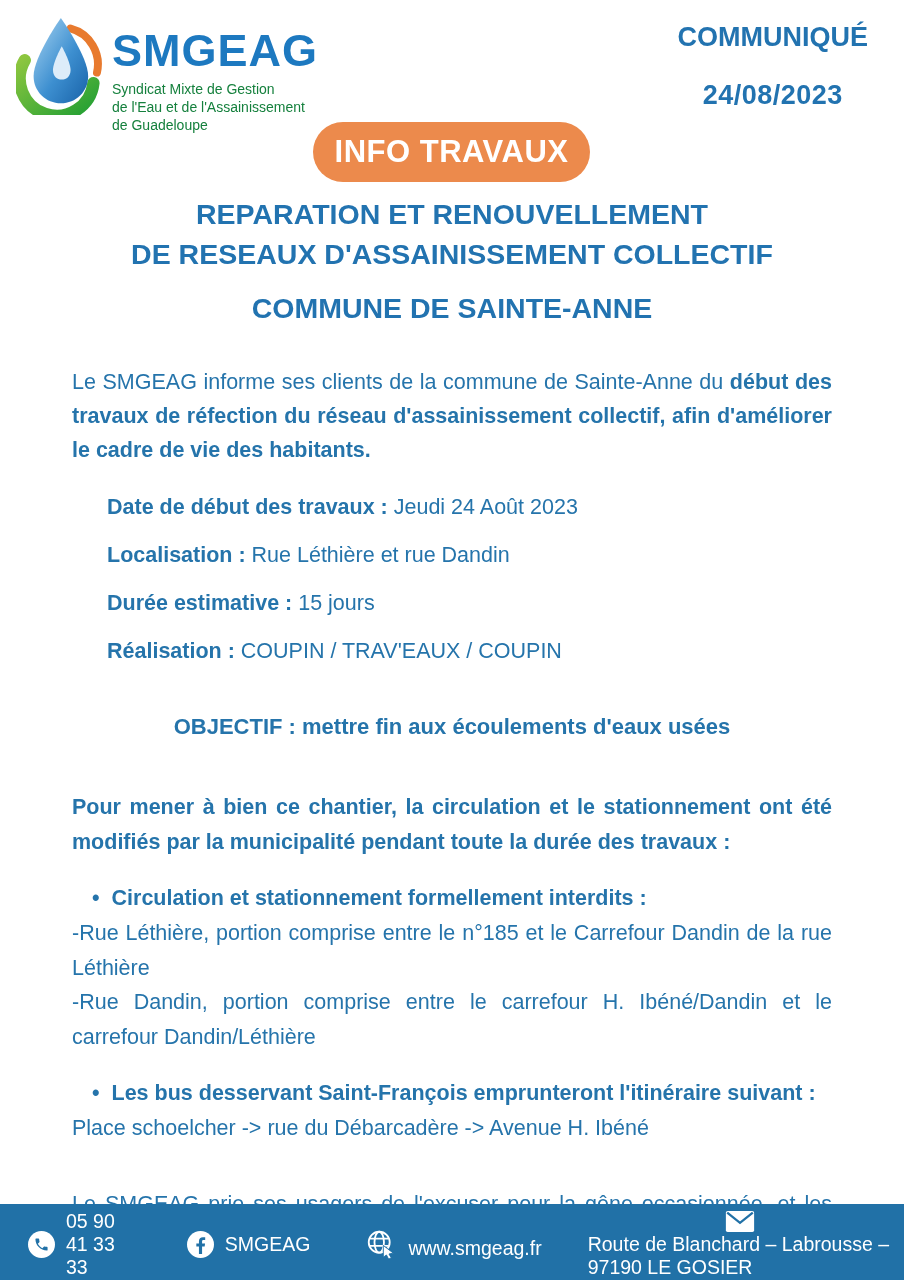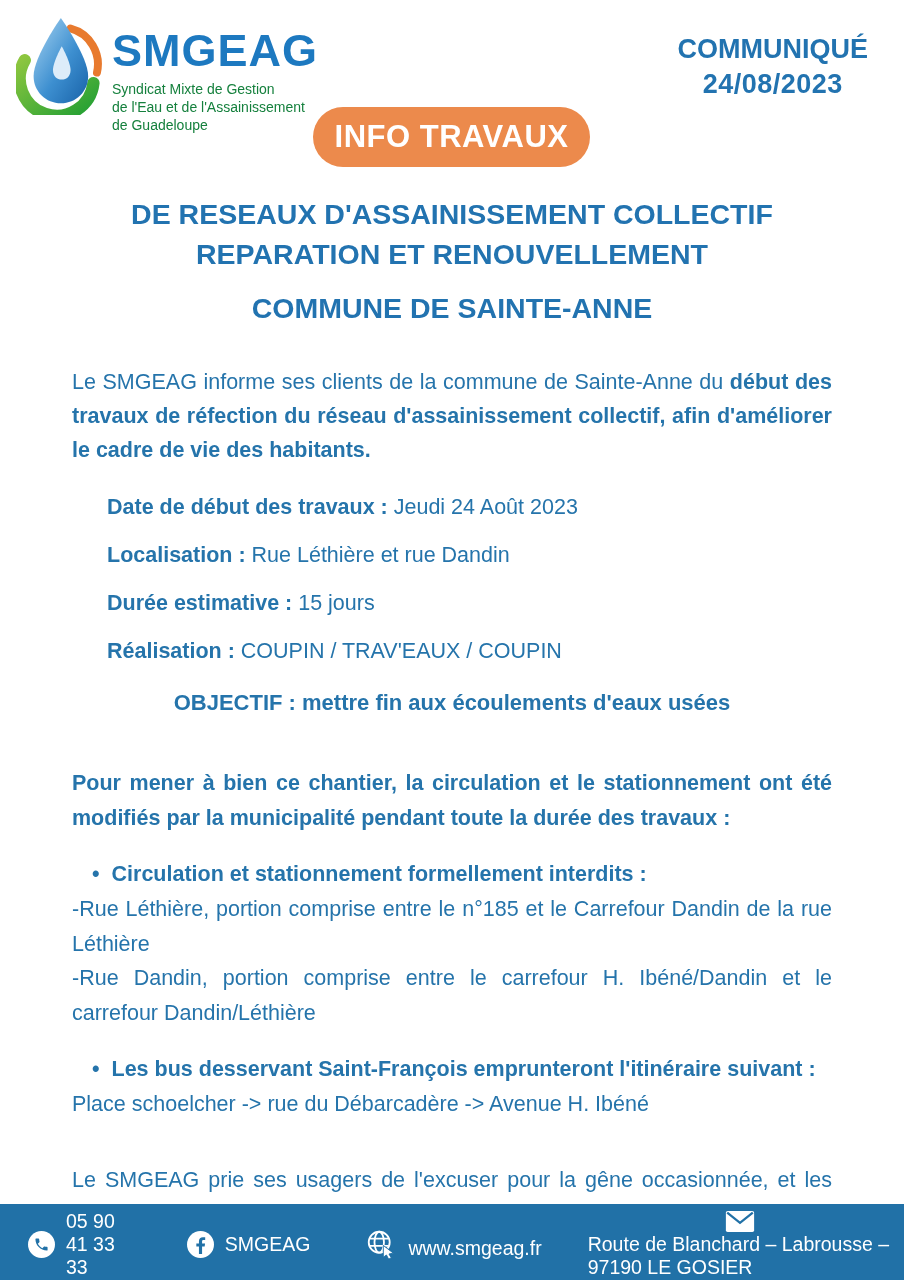--- a/index.html
+++ b/index.html
@@ -10,42 +10,42 @@
   }
   .page{position:absolute;inset:0;}
 
   
   .logo{position:absolute;left:16px;top:16px;display:flex;align-items:flex-start;}
   .logo svg{display:block;}
   .logo-text{margin-left:8px;padding-top:12px;}
   .brand{font-size:45px;font-weight:bold;color:#1d79c0;letter-spacing:1px;line-height:1;}
   .brand-sub{margin-top:7px;font-size:14px;color:#15803d;line-height:1.3;}
 
-  .communique{position:absolute;top:36px;right:36px;text-align:center;
+  .communique{position:absolute;top:24px;right:36px;text-align:center;
     color:#2273b0;font-weight:bold;font-size:27px;line-height:1;}
-  .communique .date{margin-top:8px;letter-spacing:0.5px;}
+  .communique .date{margin-top:31px;letter-spacing:0.5px;}
 
-  .badge{position:absolute;left:313px;top:107px;width:277px;height:60px;
+  .badge{position:absolute;left:313px;top:122px;width:277px;height:60px;
     background:#ec8a4c;border-radius:30px;display:flex;align-items:center;
     justify-content:center;color:#ffffff;font-weight:bold;font-size:31px;letter-spacing:0.5px;}
 
   
   .content{position:absolute;left:72px;top:194px;width:760px;color:#2574ab;font-size:21.5px;}
   .title{text-align:center;color:#2273b0;font-weight:bold;font-size:28.5px;line-height:1.42;}
   .title-line3{margin-top:13px;}
 
   .intro{margin-top:38px;text-align:justify;line-height:1.57;}
   .intro b{font-weight:bold;}
 
   .details{margin-top:27px;}
   .detail{margin-top:23px;}
   .detail:first-child{margin-top:0;}
   .detail .lbl{font-weight:bold;margin-left:35px;}
 
-  .objective{margin-top:22px;text-align:center;font-weight:bold;font-size:22px;line-height:1.55;}
+  .objective{margin-top:46px;text-align:center;font-weight:bold;font-size:22px;line-height:1.55;}
 
   .traffic-intro{margin-top:46px;font-weight:bold;text-align:justify;line-height:1.62;}
 
   .bullet-title{margin-top:27px;padding-left:20px;font-weight:bold;}
   .bullet-title .dot{margin-right:12px;}
   .bullet-lines{margin-top:5px;text-align:justify;line-height:1.6;}
 
   .closing{margin-top:42px;text-align:justify;line-height:1.6;}
 
   
@@ -96,22 +96,22 @@
   <div class="communique">
     <div>COMMUNIQUÉ</div>
     <div class="date">24/08/2023</div>
   </div>
 
   <div class="badge">INFO TRAVAUX</div>
 
   <div class="content">
 
     <div class="title">
+      <div>REPARATION ET RENOUVELLEMENT</div>
       <div>DE RESEAUX D'ASSAINISSEMENT COLLECTIF</div>
-      <div>REPARATION ET RENOUVELLEMENT</div>
       <div class="title-line3">COMMUNE DE SAINTE-ANNE</div>
     </div>
 
     <p class="intro"><span>Le SMGEAG informe ses clients de la commune de Sainte-Anne du </span><b>début des travaux de réfection du réseau d'assainissement collectif, afin d'améliorer le cadre de vie des habitants.</b></p>
 
     <div class="details">
       <div class="detail"><span class="lbl">Date de début des travaux : </span><span>Jeudi 24 Août 2023</span></div>
       <div class="detail"><span class="lbl">Localisation : </span><span>Rue Léthière et rue Dandin</span></div>
       <div class="detail"><span class="lbl">Durée estimative : </span><span>15 jours</span></div>
       <div class="detail"><span class="lbl">Réalisation : </span><span>COUPIN / TRAV'EAUX / COUPIN</span></div>

